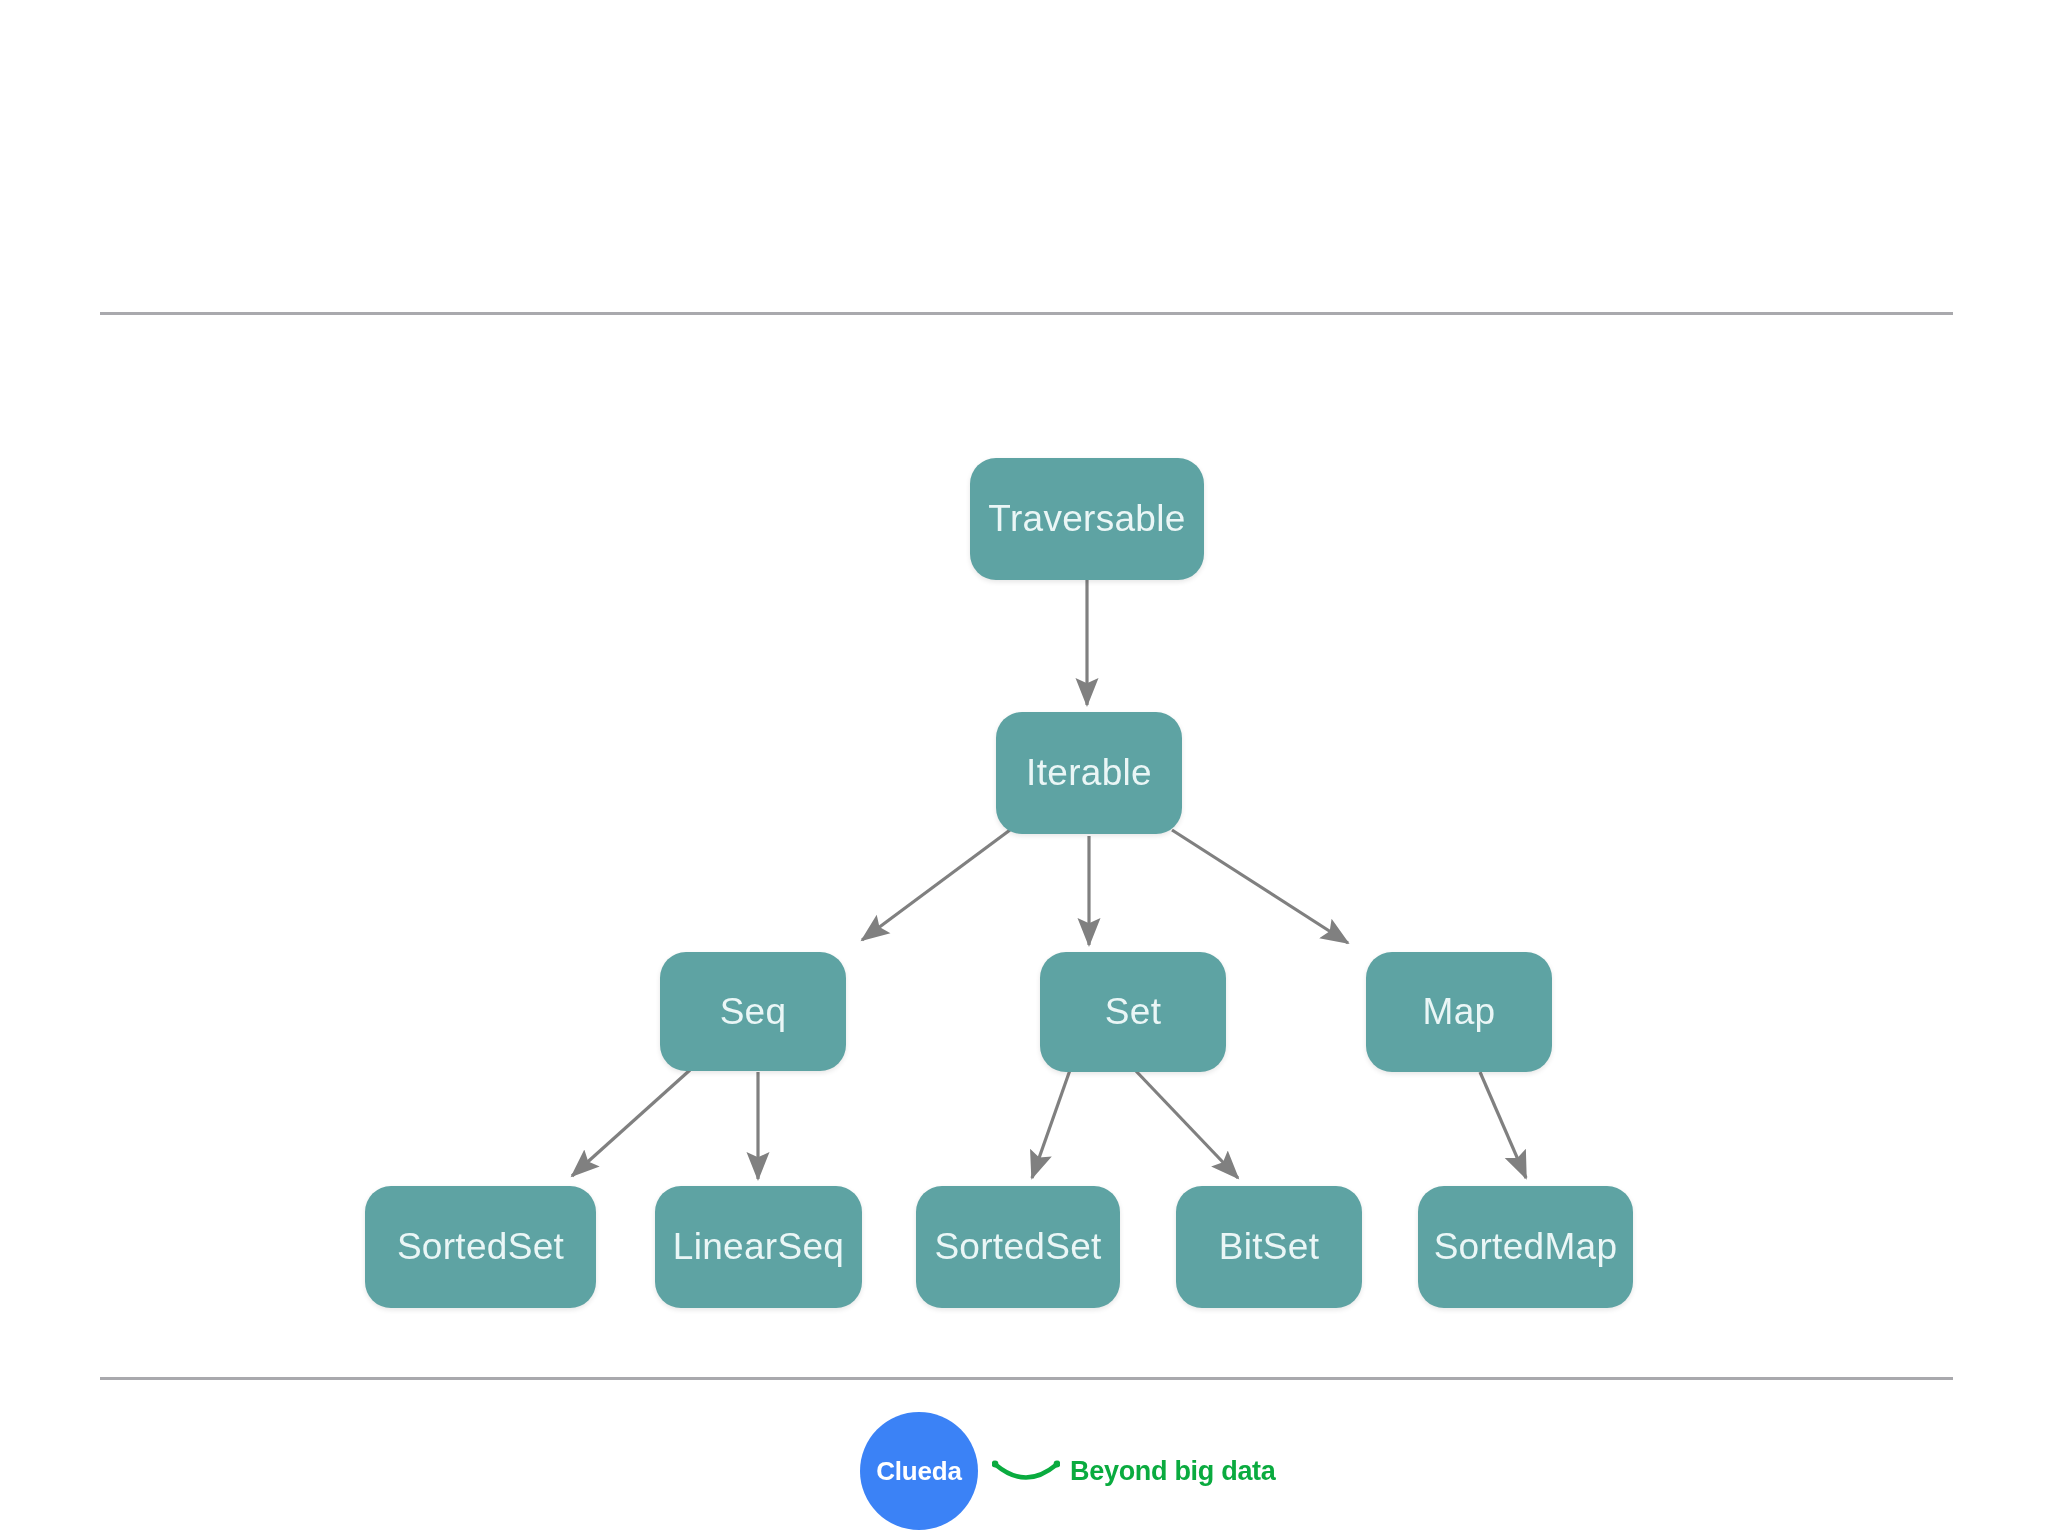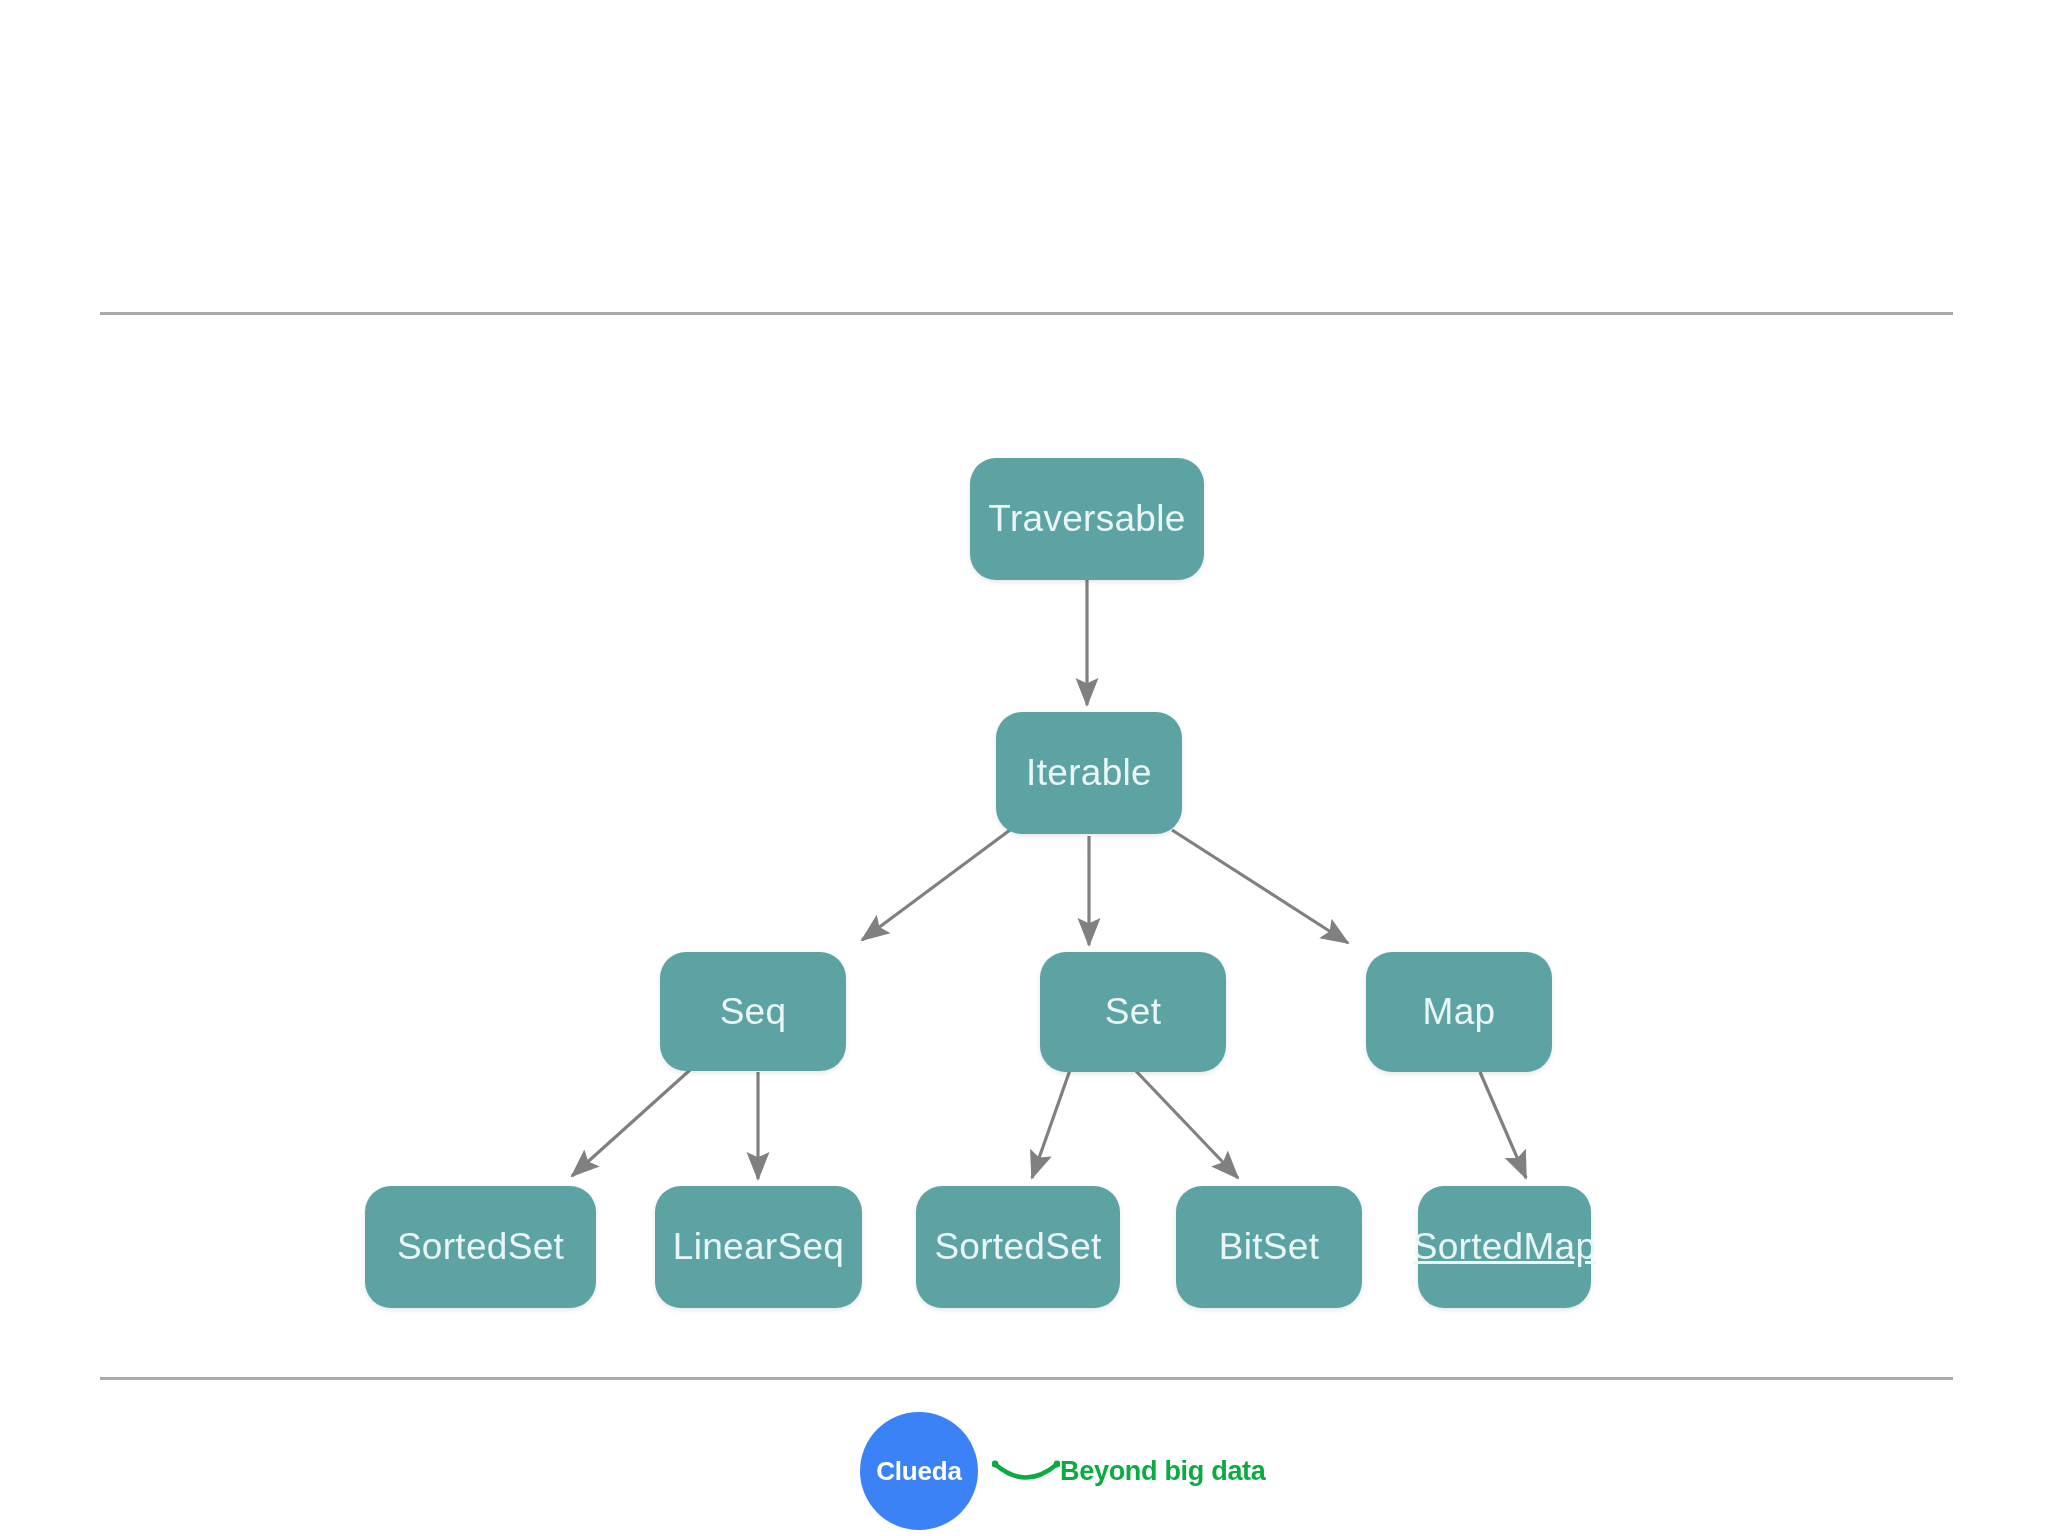--- a/index.html
+++ b/index.html
@@ -84,21 +84,21 @@
   .n-iterable    { left: 996px;  top: 712px;  width: 186px; height: 122px; }
   
   .n-seq         { left: 660px;  top: 952px;  width: 186px; height: 119px; }
   .n-set         { left: 996px;  top: 952px;  width: 186px; height: 120px; margin-left: 44px; }
   .n-map         { left: 1366px; top: 952px;  width: 186px; height: 120px; }
   
   .n-indexedseq  { left: 365px;  top: 1186px; width: 231px; height: 122px; }
   .n-linearseq   { left: 655px;  top: 1186px; width: 207px; height: 122px; }
   .n-sortedset   { left: 916px;  top: 1186px; width: 204px; height: 122px; }
   .n-bitset      { left: 1176px; top: 1186px; width: 186px; height: 122px; }
-  .n-sortedmap   { left: 1418px; top: 1186px; width: 173px; height: 122px; text-decoration: underline; }
+  .n-sortedmap   { left: 1418px; top: 1186px; width: 215px; height: 122px; }
 
   
   .footer-logo {
     position: absolute;
     left: 860px;
     top: 1412px;
     width: 420px;
     height: 118px;
     display: flex;
     align-items: center;
@@ -119,20 +119,21 @@
     font-weight: bold;
     letter-spacing: -0.2px;
   }
   .logo-smile {
     margin-left: 14px;
     flex: 0 0 auto;
     display: flex;
     align-items: center;
   }
   .logo-tagline {
+    margin-left: 10px;
     color: #0aab3f;
     font-size: 27px;
     font-weight: bold;
     letter-spacing: -0.3px;
     white-space: nowrap;
   }
 </style>
 </head>
 <body>
 

